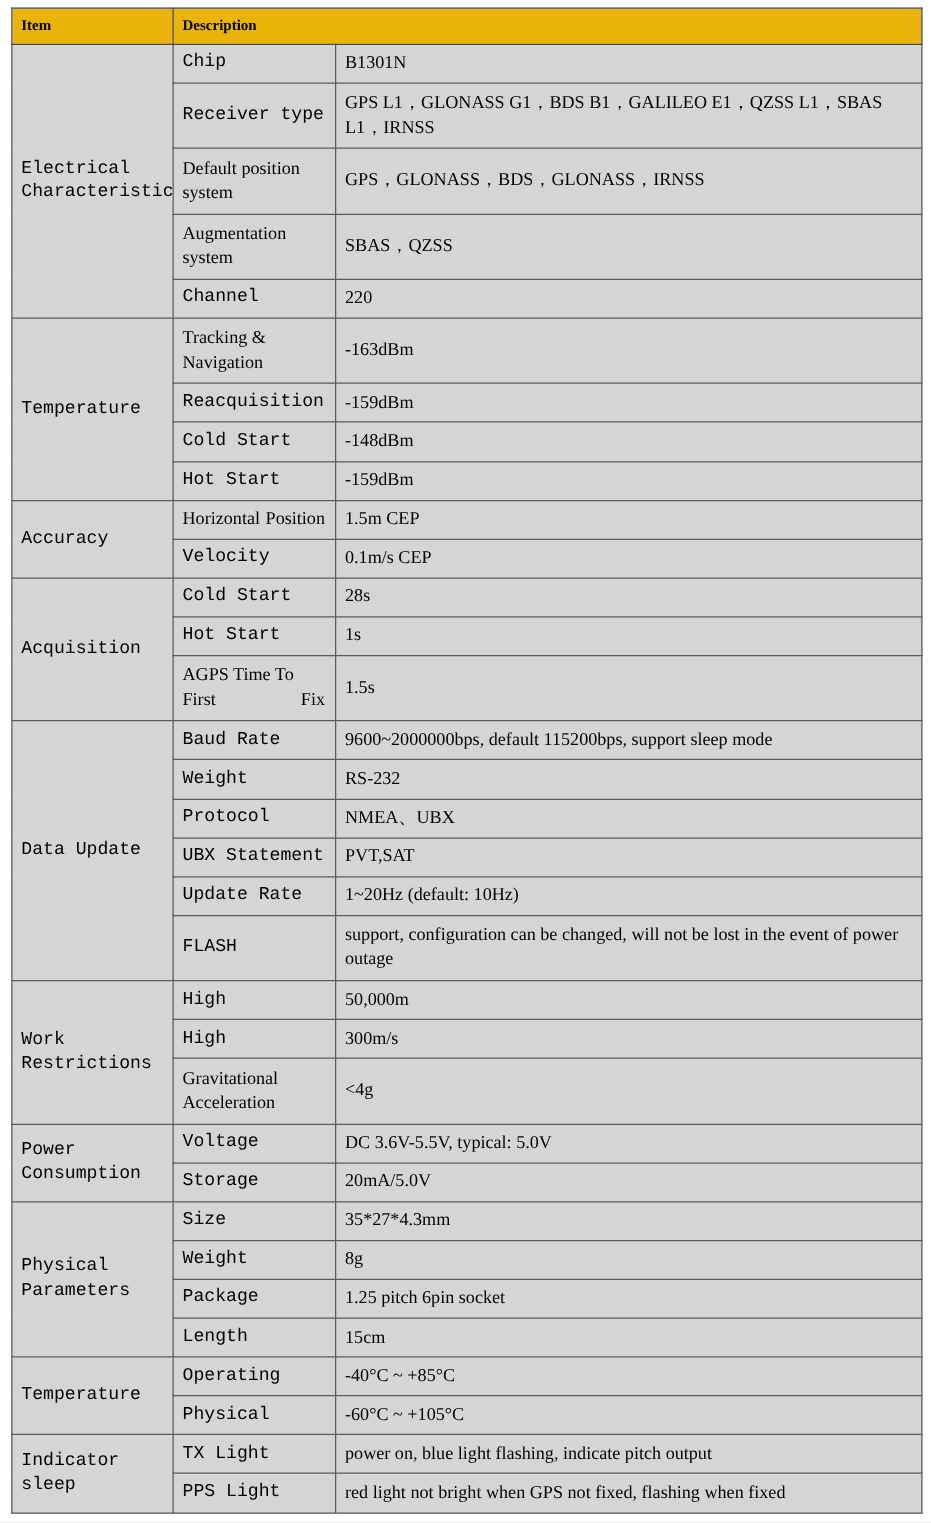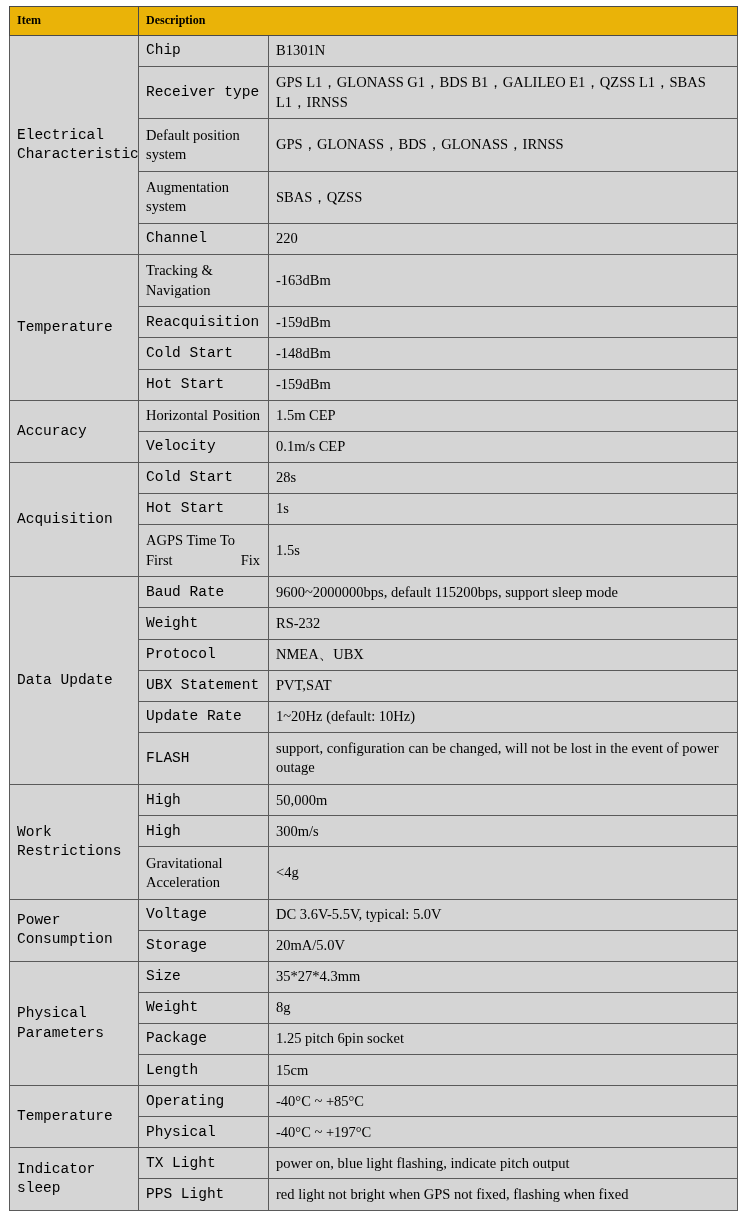--- a/index.html
+++ b/index.html
@@ -226,21 +226,21 @@
           <td class="param-cell single-line small-text">Length</td>
           <td class="value-cell small-text">15cm</td>
         </tr>
         <tr>
           <td class="group-cell" rowspan="2">Temperature</td>
           <td class="param-cell single-line">Operating</td>
           <td class="value-cell">-40°C ~ +85°C</td>
         </tr>
         <tr>
           <td class="param-cell single-line">Physical</td>
-          <td class="value-cell">-40°C ~ +197°C</td>
+          <td class="value-cell">-60°C ~ +105°C</td>
         </tr>
         <tr>
           <td class="group-cell" rowspan="2">Indicator sleep</td>
           <td class="param-cell single-line">TX Light</td>
           <td class="value-cell">power on, blue light flashing, indicate pitch output</td>
         </tr>
         <tr>
           <td class="param-cell single-line">PPS Light</td>
           <td class="value-cell">red light not bright when GPS not fixed, flashing when fixed</td>
         </tr>

